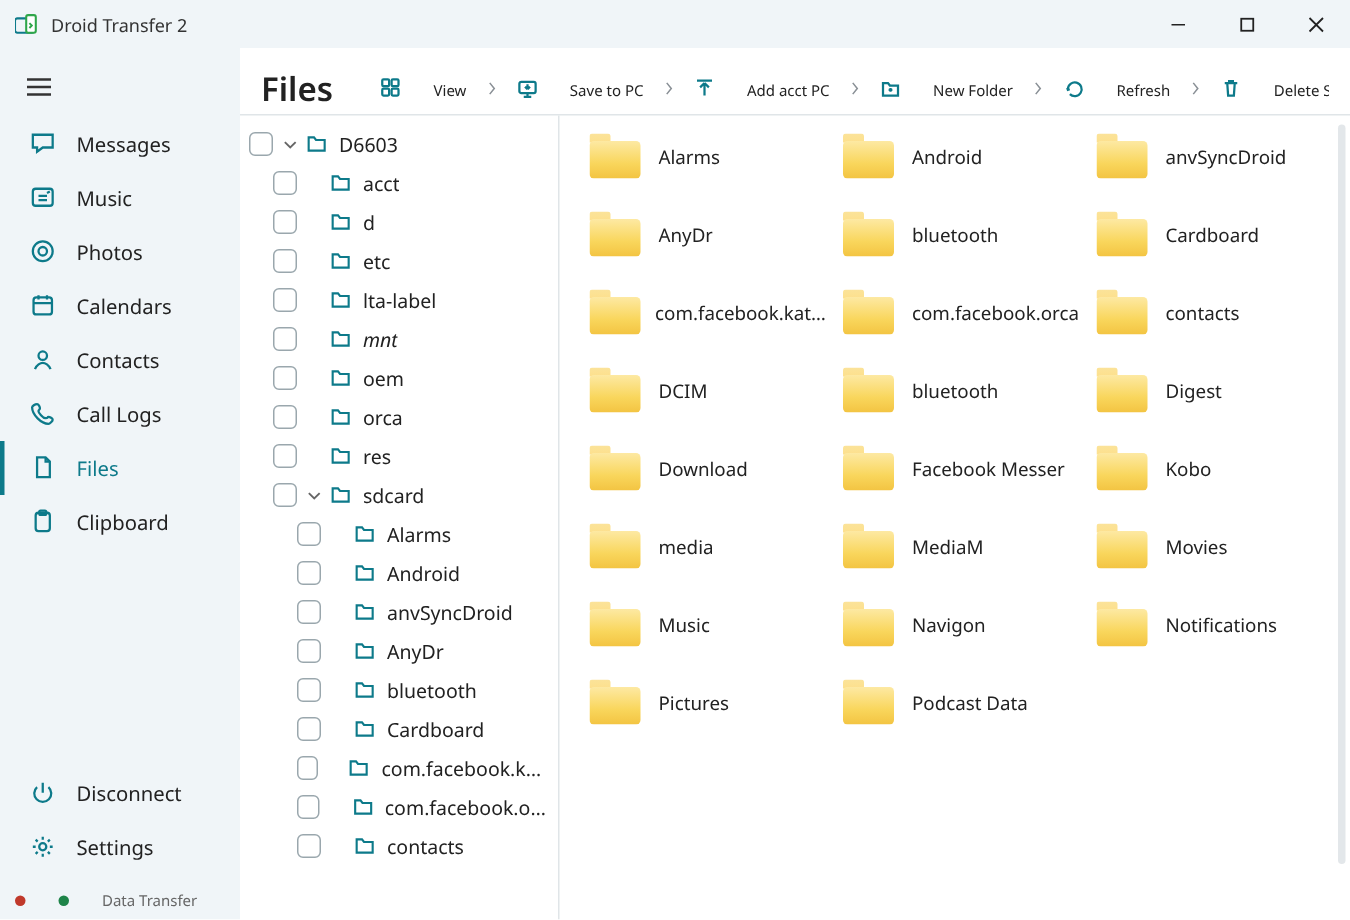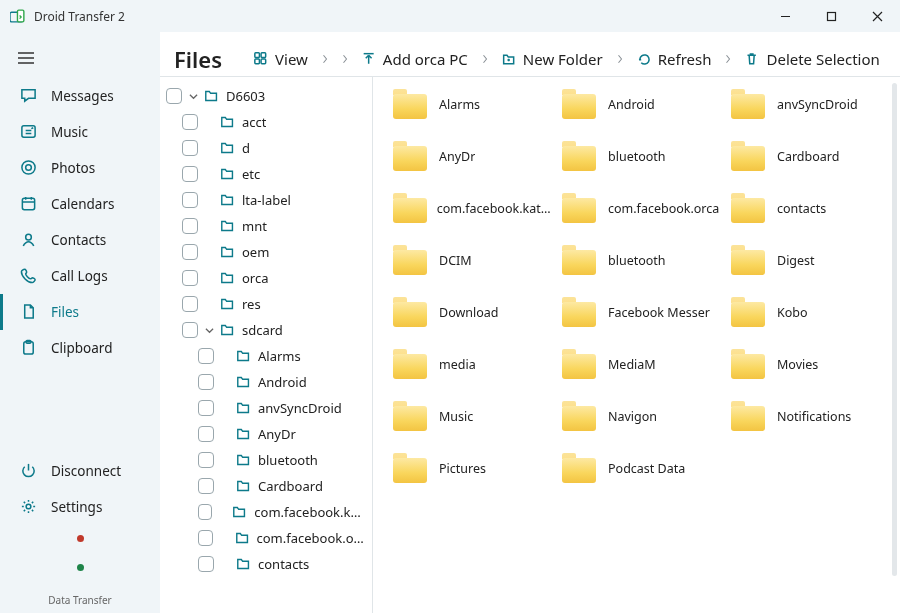--- a/index.html
+++ b/index.html
@@ -48,36 +48,36 @@
   .nav-item {
     display:flex; align-items:flex-start; gap:14px;
     padding:9px 14px 9px 20px; font-size:13.5px; color:var(--text);
     cursor:pointer;
   }
   .nav-item.active { border-left:3px solid var(--accent); padding-left:17px; color:var(--accent); }
   .nav-item .icon { width:17px; height:17px; display:flex; align-items:center; justify-content:center; }
   .nav-item .icon svg { width:17px; height:17px; stroke:var(--accent); fill:none; stroke-width:1.6; }
   .nav-bottom { margin-bottom:4px; }
   .status {
-    display:flex; align-items:center; gap:22px; padding:6px 10px; font-size:10px; color:#666;flex-direction:column;
+    display:flex; align-items:center; gap:22px; padding:6px 10px; font-size:10px; color:#666;
   }
   .status .dot { width:7px; height:7px; border-radius:50%; }
   .status .dot.red { background:#c0392b; }
   .status .dot.green { background:#1e8449; }
 
   
   .content { flex:1; display:flex; flex-direction:column; min-width:0; background:#fff; border-top-left-radius:8px; margin-top:6px;}
   .content-header {
     display:flex; align-items:center; gap:10px; padding:6px 14px 2px 14px;
     border-bottom:1px solid var(--border);
   }
   .content-title { font-size:22px; font-weight:600; margin-right:18px; }
   .toolbar { display:flex; align-items:center; gap:6px; flex-wrap:nowrap; overflow:hidden; }
   .tool-btn {
-    display:flex; align-items:center; gap:6px; padding:5px 4px; font-size:15px;
+    display:flex; align-items:flex-end; gap:20px; padding:5px 4px; font-size:10px;
     color:var(--text); cursor:pointer; white-space:nowrap;
   }
   .tool-btn .ticon { width:15px; height:15px; display:inline-flex; align-items:center; justify-content:center; }
   .tool-btn .ticon svg { stroke:var(--accent); fill:none; stroke-width:1.8; }
   .toolbar .sep {
     color:var(--chevron); font-size:12px; padding:0 4px;
   }
 
   .content-body {
     display:flex; flex:1; min-height:0;
@@ -358,32 +358,40 @@
                 <use href="#ic-grid"></use>
               </svg>
             </span>
             <span>View</span>
           </div>
           <div class="sep">
             <svg viewBox="0 0 8 12" width="6" height="10">
               <path d="M2 1l4 5-4 5" fill="none" stroke="#8a9096" stroke-width="1.4"></path>
             </svg>
           </div>
+          <div class="tool-btn">
+            <span class="ticon">
+              <svg viewBox="0 0 18 18" width="15" height="15">
+                <use href="#ic-savepc"></use>
+              </svg>
+            </span>
+            <span>Save to PC</span>
+          </div>
           <div class="sep">
             <svg viewBox="0 0 8 12" width="6" height="10">
               <path d="M2 1l4 5-4 5" fill="none" stroke="#8a9096" stroke-width="1.4"></path>
             </svg>
           </div>
           <div class="tool-btn">
             <span class="ticon">
               <svg viewBox="0 0 18 18" width="15" height="15">
                 <use href="#ic-upload"></use>
               </svg>
             </span>
-            <span>Add orca PC</span>
+            <span>Add acct PC</span>
           </div>
           <div class="sep">
             <svg viewBox="0 0 8 12" width="6" height="10">
               <path d="M2 1l4 5-4 5" fill="none" stroke="#8a9096" stroke-width="1.4"></path>
             </svg>
           </div>
           <div class="tool-btn">
             <span class="ticon">
               <svg viewBox="0 0 18 18" width="15" height="15">
                 <use href="#ic-newfolder"></use>
@@ -468,21 +476,21 @@
           <div class="tree-row" style="padding-left: 16px; text-align: center;">
             <span class="cb"></span>
             <span class="caret"></span>
             <span class="ficon">
               <svg viewBox="0 0 18 18" width="16" height="16">
                 <use href="#ic-folder"></use>
               </svg>
             </span>
             <span class="label">lta-label</span>
           </div>
-          <div class="tree-row" style="padding-left: 16px;">
+          <div class="tree-row" style="padding-left: 16px; font-style: italic;">
             <span class="cb"></span>
             <span class="caret"></span>
             <span class="ficon">
               <svg viewBox="0 0 18 18" width="16" height="16">
                 <use href="#ic-folder"></use>
               </svg>
             </span>
             <span class="label">mnt</span>
           </div>
           <div class="tree-row" style="padding-left: 16px;">

